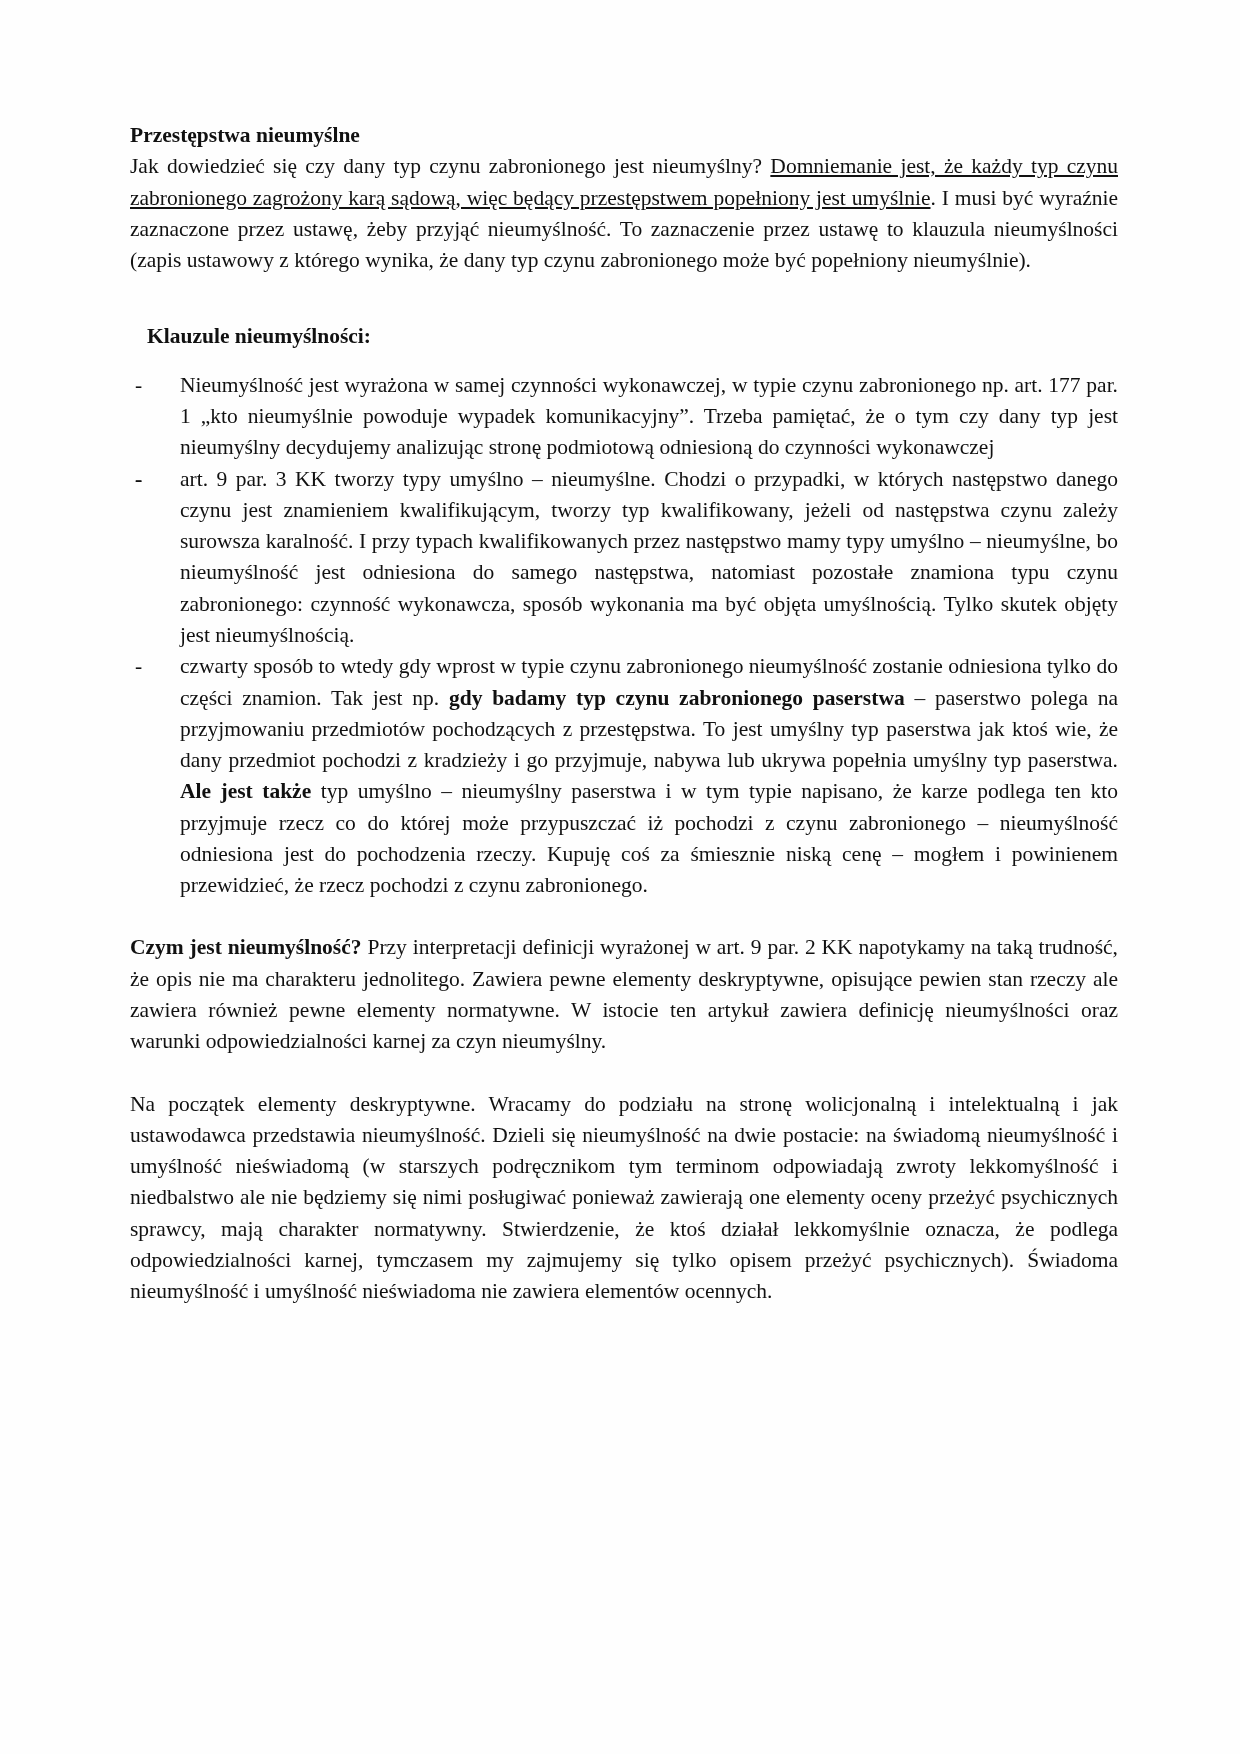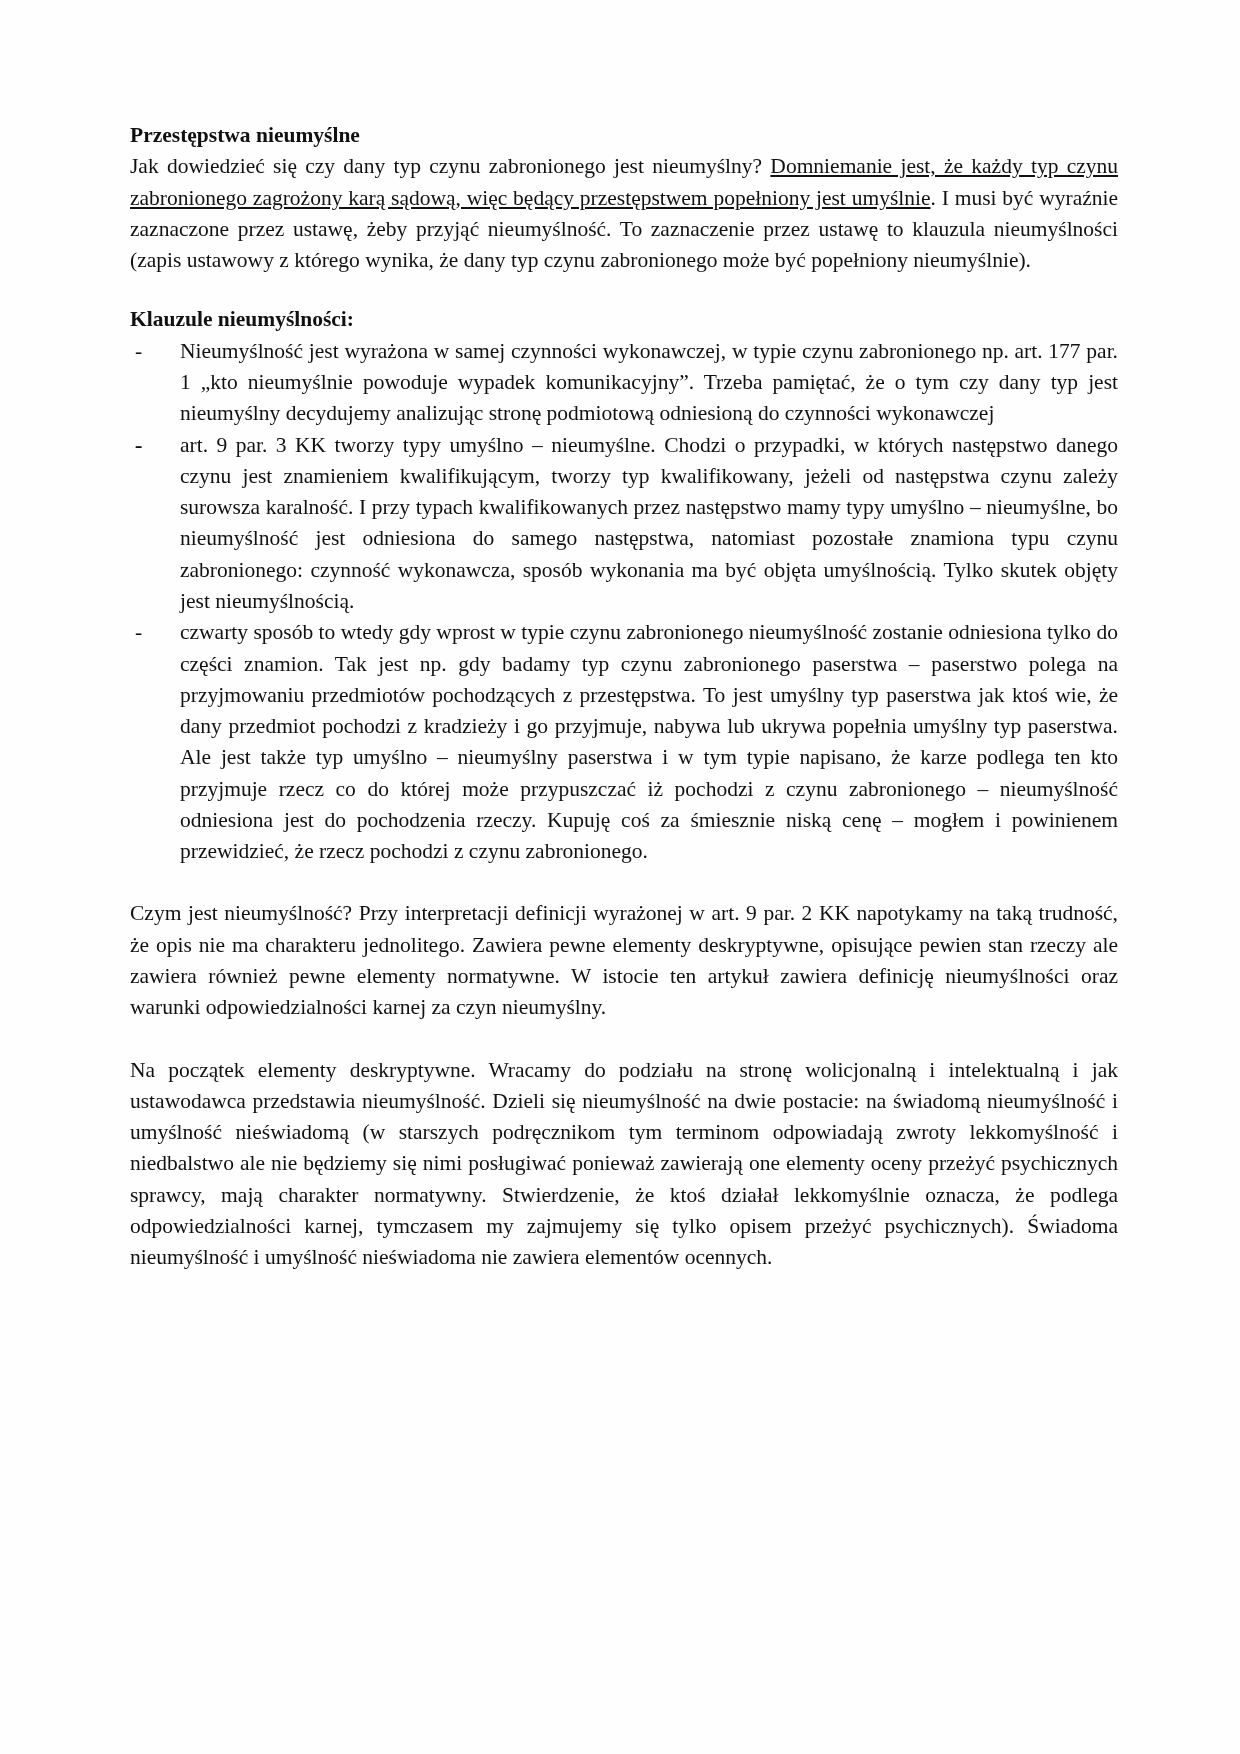--- a/index.html
+++ b/index.html
@@ -33,35 +33,35 @@
   h1.doc-title {
     font-size: 21.5px;
     font-weight: bold;
     margin: 0 0 0 0;
     line-height: 1.455;
     text-align: left;
   }
   h2.section-title {
     font-size: 21.5px;
     font-weight: bold;
-    margin: 0;
+    margin: 17px;
     line-height: 1.455;
     text-align: left;
   }
   p.para {
     margin: 0;
     text-align: justify;
   }
   .u {
     text-decoration: underline;
     text-underline-offset: 2px;
     margin-top: 21px;
   }
   .b {
-    font-weight: normal;
+    font-weight: bold;
   }
   ul.bullets {
     list-style: none;
     margin: 0;
     padding: 0;
   }
   ul.bullets > li {
     position: relative;
     padding-left: 50px;
     margin: 0 0 0 0;

